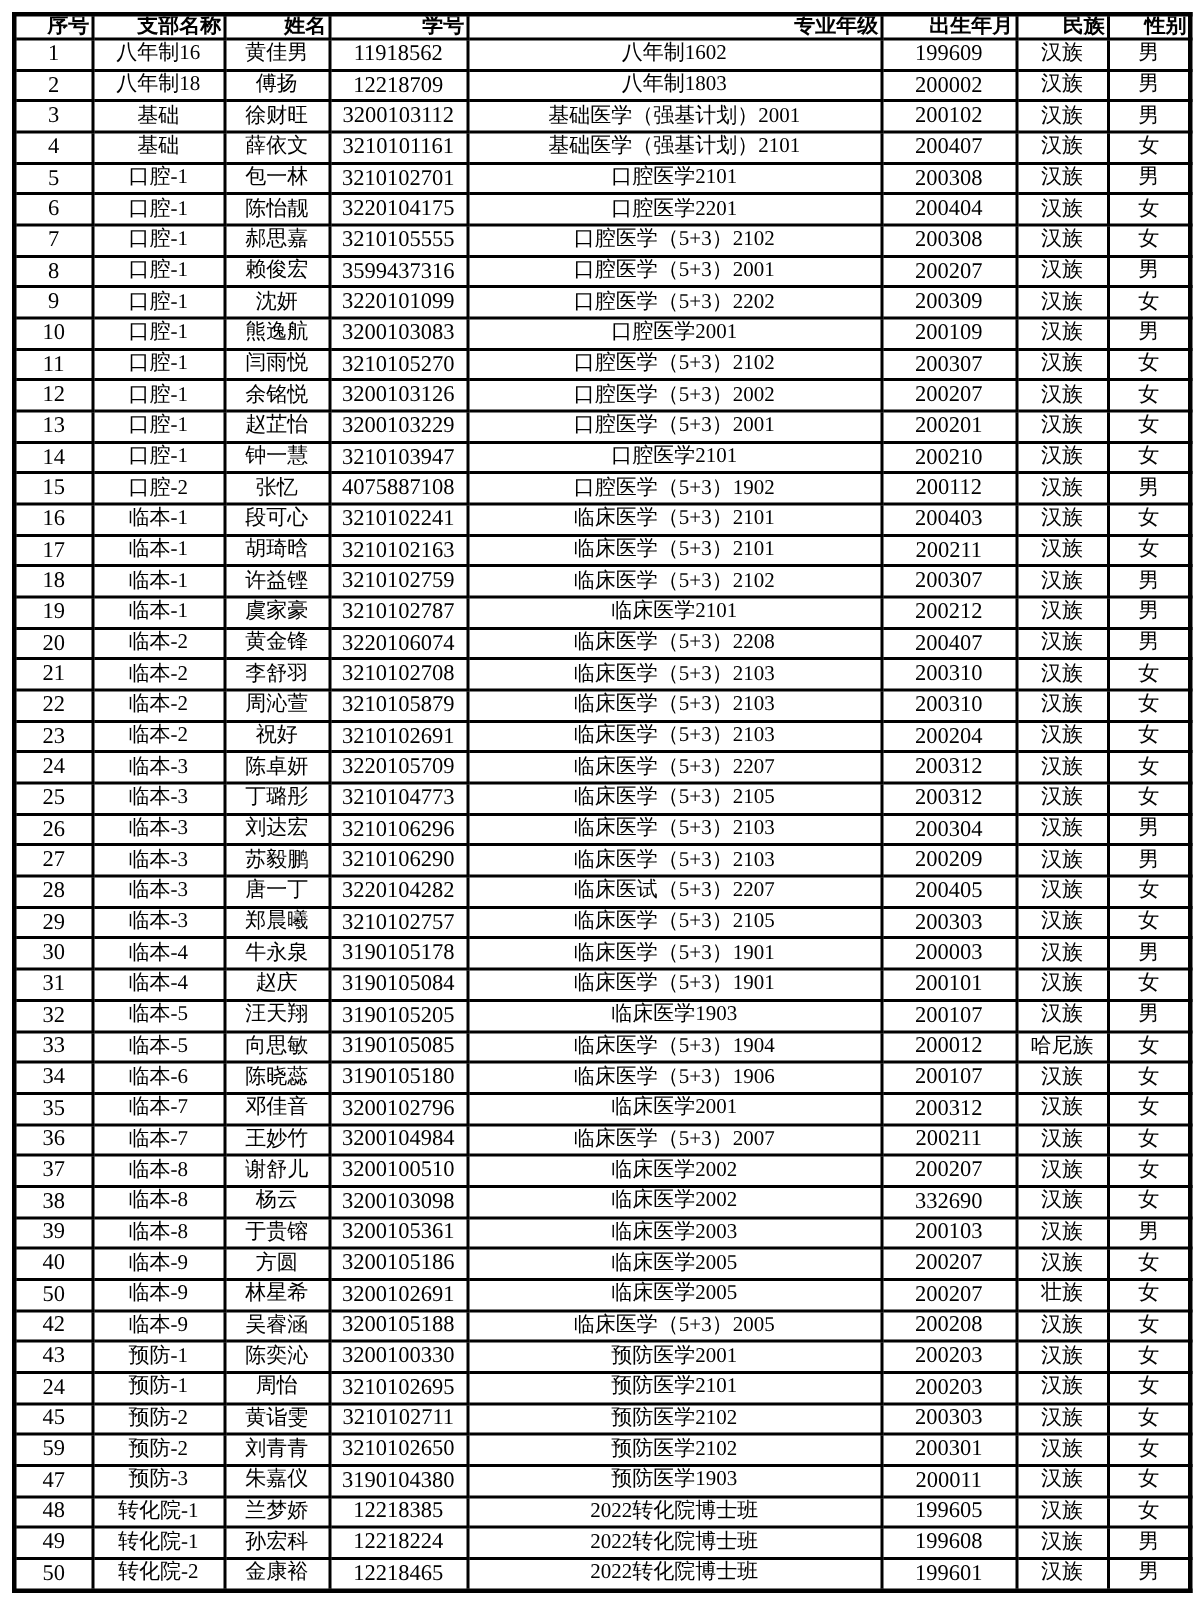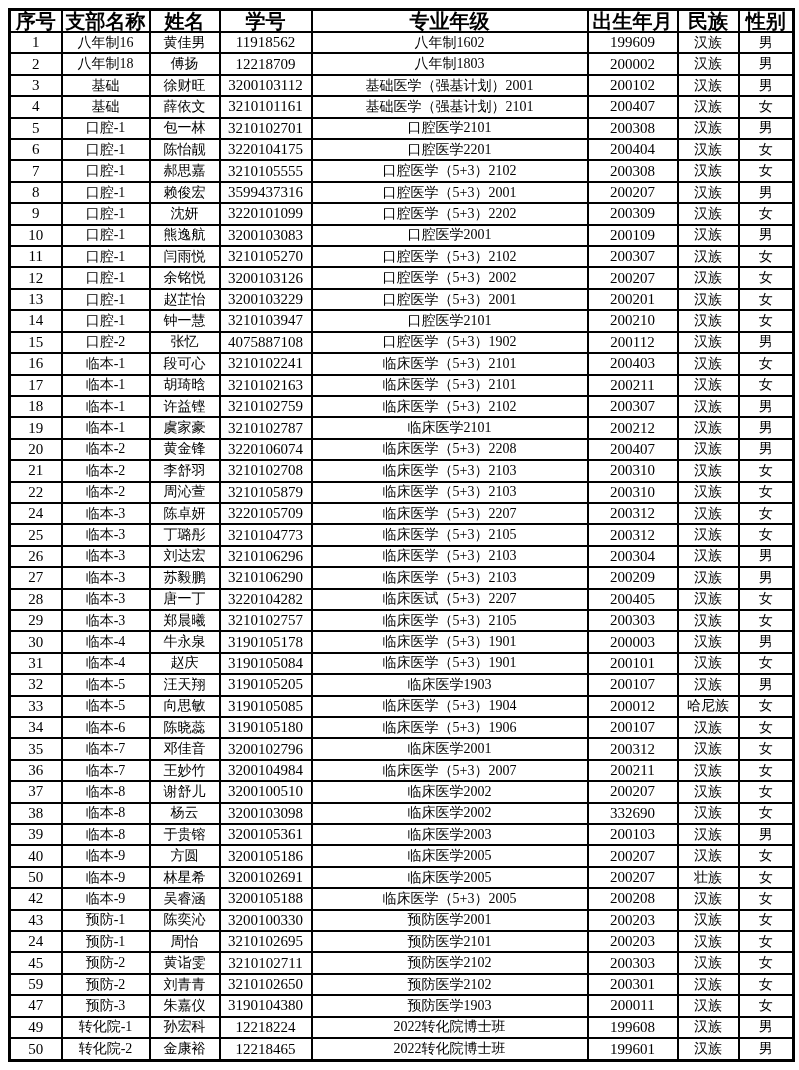--- a/index.html
+++ b/index.html
@@ -32,21 +32,22 @@
     text-align: center;
     vertical-align: middle;
     white-space: nowrap;
     overflow: hidden;
     font-size: 14px;
     line-height: 1;
     color: #000000;
   }
   .roster th {
     font-weight: bold;
-    font-size: 20px;
+    font-size: 14px;
+    text-align: right;
   }
   .roster td.c-student_id,
   .roster td.c-birth_month,
   .roster td.c-index {
     font-size: 15px;
     letter-spacing: 0;
   }
   .roster td.c-major_grade {
     font-size: 14px;
   }
@@ -293,20 +294,30 @@
           <td class="c-index">22</td>
           <td class="c-branch">临本-2</td>
           <td class="c-name">周沁萱</td>
           <td class="c-student_id">3210105879</td>
           <td class="c-major_grade">临床医学（5+3）2103</td>
           <td class="c-birth_month">200310</td>
           <td class="c-ethnicity">汉族</td>
           <td class="c-gender">女</td>
         </tr>
         <tr>
+          <td class="c-index">23</td>
+          <td class="c-branch">临本-2</td>
+          <td class="c-name">祝好</td>
+          <td class="c-student_id">3210102691</td>
+          <td class="c-major_grade">临床医学（5+3）2103</td>
+          <td class="c-birth_month">200204</td>
+          <td class="c-ethnicity">汉族</td>
+          <td class="c-gender">女</td>
+        </tr>
+        <tr>
           <td class="c-index">24</td>
           <td class="c-branch">临本-3</td>
           <td class="c-name">陈卓妍</td>
           <td class="c-student_id">3220105709</td>
           <td class="c-major_grade">临床医学（5+3）2207</td>
           <td class="c-birth_month">200312</td>
           <td class="c-ethnicity">汉族</td>
           <td class="c-gender">女</td>
         </tr>
         <tr>
@@ -533,20 +544,30 @@
           <td class="c-index">47</td>
           <td class="c-branch">预防-3</td>
           <td class="c-name">朱嘉仪</td>
           <td class="c-student_id">3190104380</td>
           <td class="c-major_grade">预防医学1903</td>
           <td class="c-birth_month">200011</td>
           <td class="c-ethnicity">汉族</td>
           <td class="c-gender">女</td>
         </tr>
         <tr>
+          <td class="c-index">48</td>
+          <td class="c-branch">转化院-1</td>
+          <td class="c-name">兰梦娇</td>
+          <td class="c-student_id">12218385</td>
+          <td class="c-major_grade">2022转化院博士班</td>
+          <td class="c-birth_month">199605</td>
+          <td class="c-ethnicity">汉族</td>
+          <td class="c-gender">女</td>
+        </tr>
+        <tr>
           <td class="c-index">49</td>
           <td class="c-branch">转化院-1</td>
           <td class="c-name">孙宏科</td>
           <td class="c-student_id">12218224</td>
           <td class="c-major_grade">2022转化院博士班</td>
           <td class="c-birth_month">199608</td>
           <td class="c-ethnicity">汉族</td>
           <td class="c-gender">男</td>
         </tr>
         <tr>

